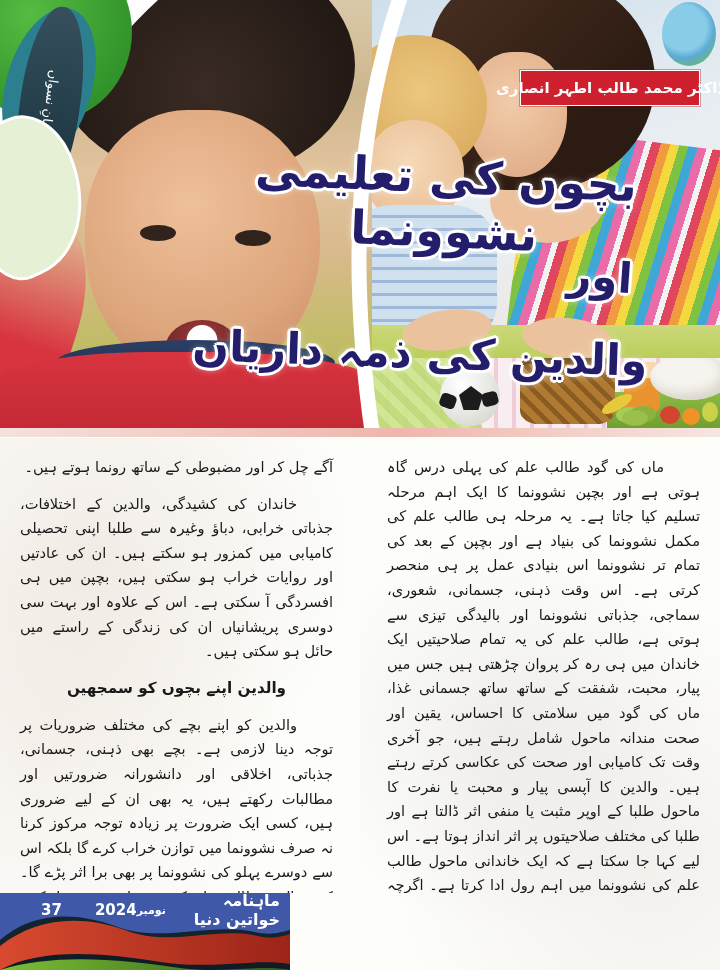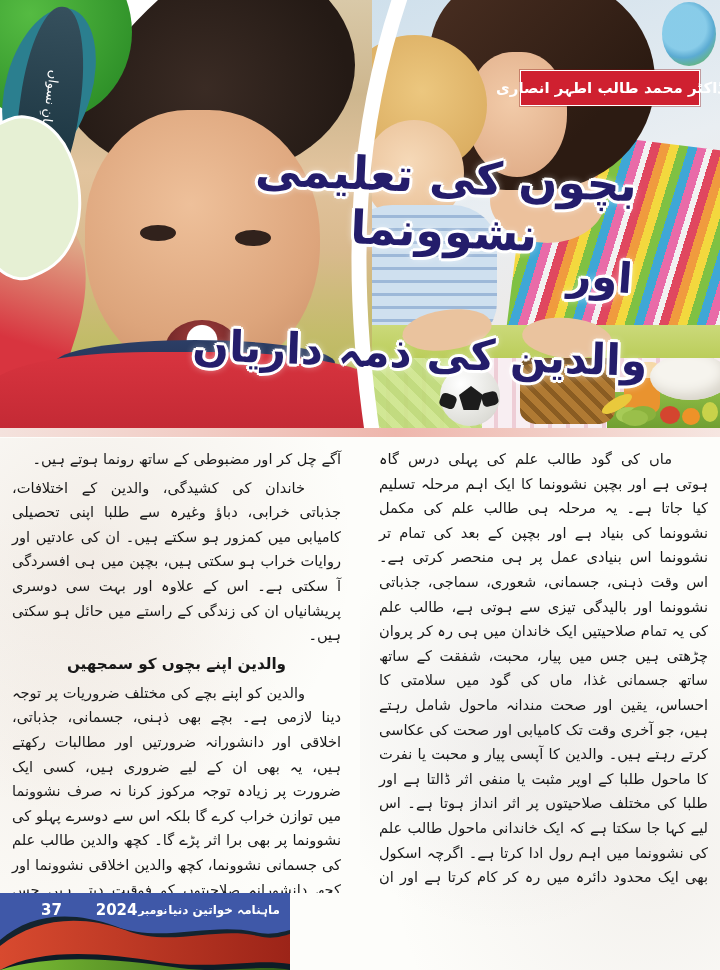--- a/index.html
+++ b/index.html
@@ -109,28 +109,28 @@
   
   .body-wm-left{position:absolute;left:0;top:438px;width:360px;height:460px;
       background:radial-gradient(circle at 25% 25%,rgba(185,150,128,.16),transparent 60%),
                  radial-gradient(circle at 12% 70%,rgba(200,170,150,.12),transparent 55%);}
   .body-wm-right{position:absolute;left:360px;top:438px;width:360px;height:532px;
       background:radial-gradient(circle at 40% 55%,rgba(150,140,150,.12),transparent 55%),
                  radial-gradient(circle at 80% 80%,rgba(170,150,140,.12),transparent 50%);}
   .col{position:absolute;top:443px;width:337px;height:450px;overflow:hidden;direction:rtl;
       color:#191919;font-size:14.6px;line-height:24.6px;text-align:justify;}
   .col-right{right:8px;} .col-left{left:8px;}
-  .col p{margin:4px;}
+  .col p{margin:12px;}
   .p-indent{text-indent:36px;}
   .subhead{font-weight:bold;text-align:center;font-size:15.2px;line-height:25px;margin:0;}
   
   .footer-bar{position:absolute;left:0;top:893px;width:290px;height:77px;background:#3f58a8;overflow:hidden;}
   .footer-text{position:absolute;left:8px;right:10px;top:5px;height:24px;display:flex;direction:rtl;
       justify-content:space-between;align-items:center;color:#fff;font-weight:bold;}
-  .ft-mag{font-size:12px;} .ft-month{font-size:11px;} .ft-year,.ft-page{font-size:15px;direction:ltr;margin-left:33px;}
+  .ft-mag{font-size:16px;} .ft-month{font-size:11px;} .ft-year,.ft-page{font-size:15px;direction:ltr;margin-left:33px;}
   .footer-waves{position:absolute;left:0;bottom:0;}
 </style>
 </head>
 <body>
 
 <div class="page">
 
   <div class="hero">
 
     <div class="photo-left">

